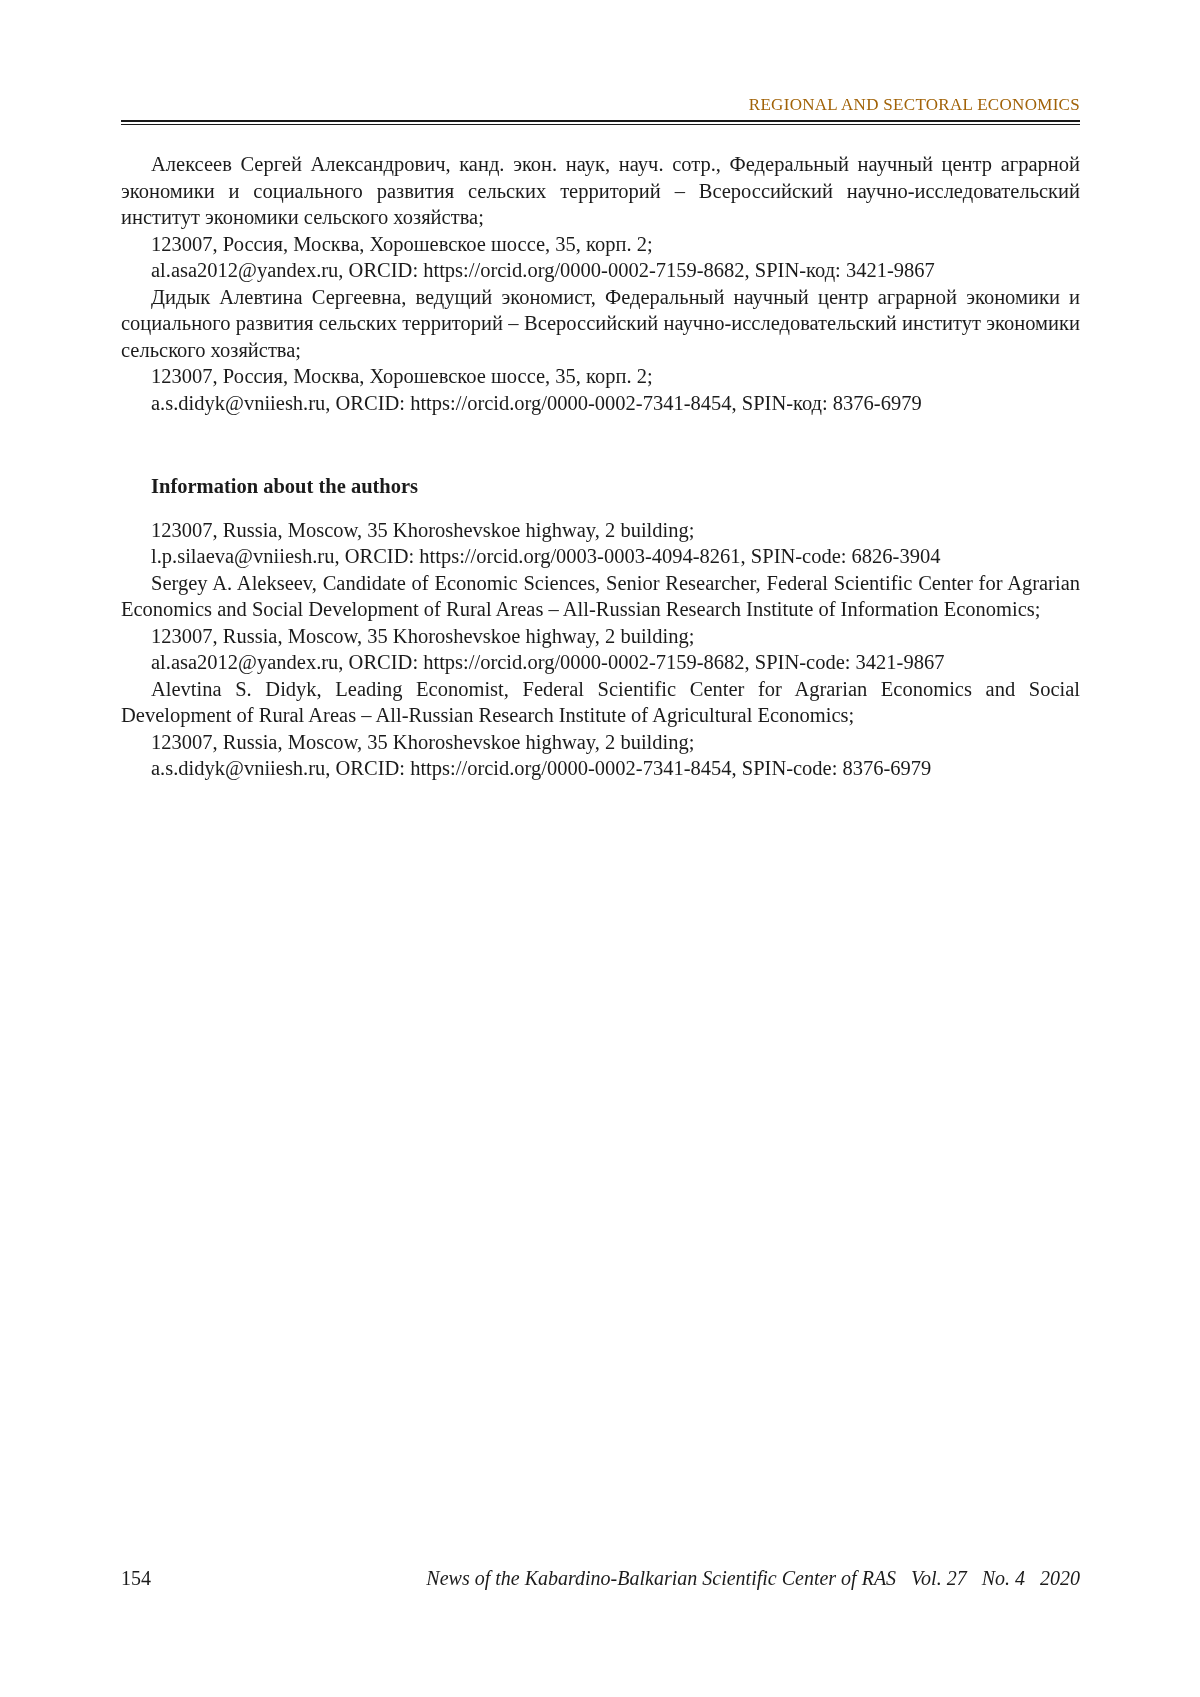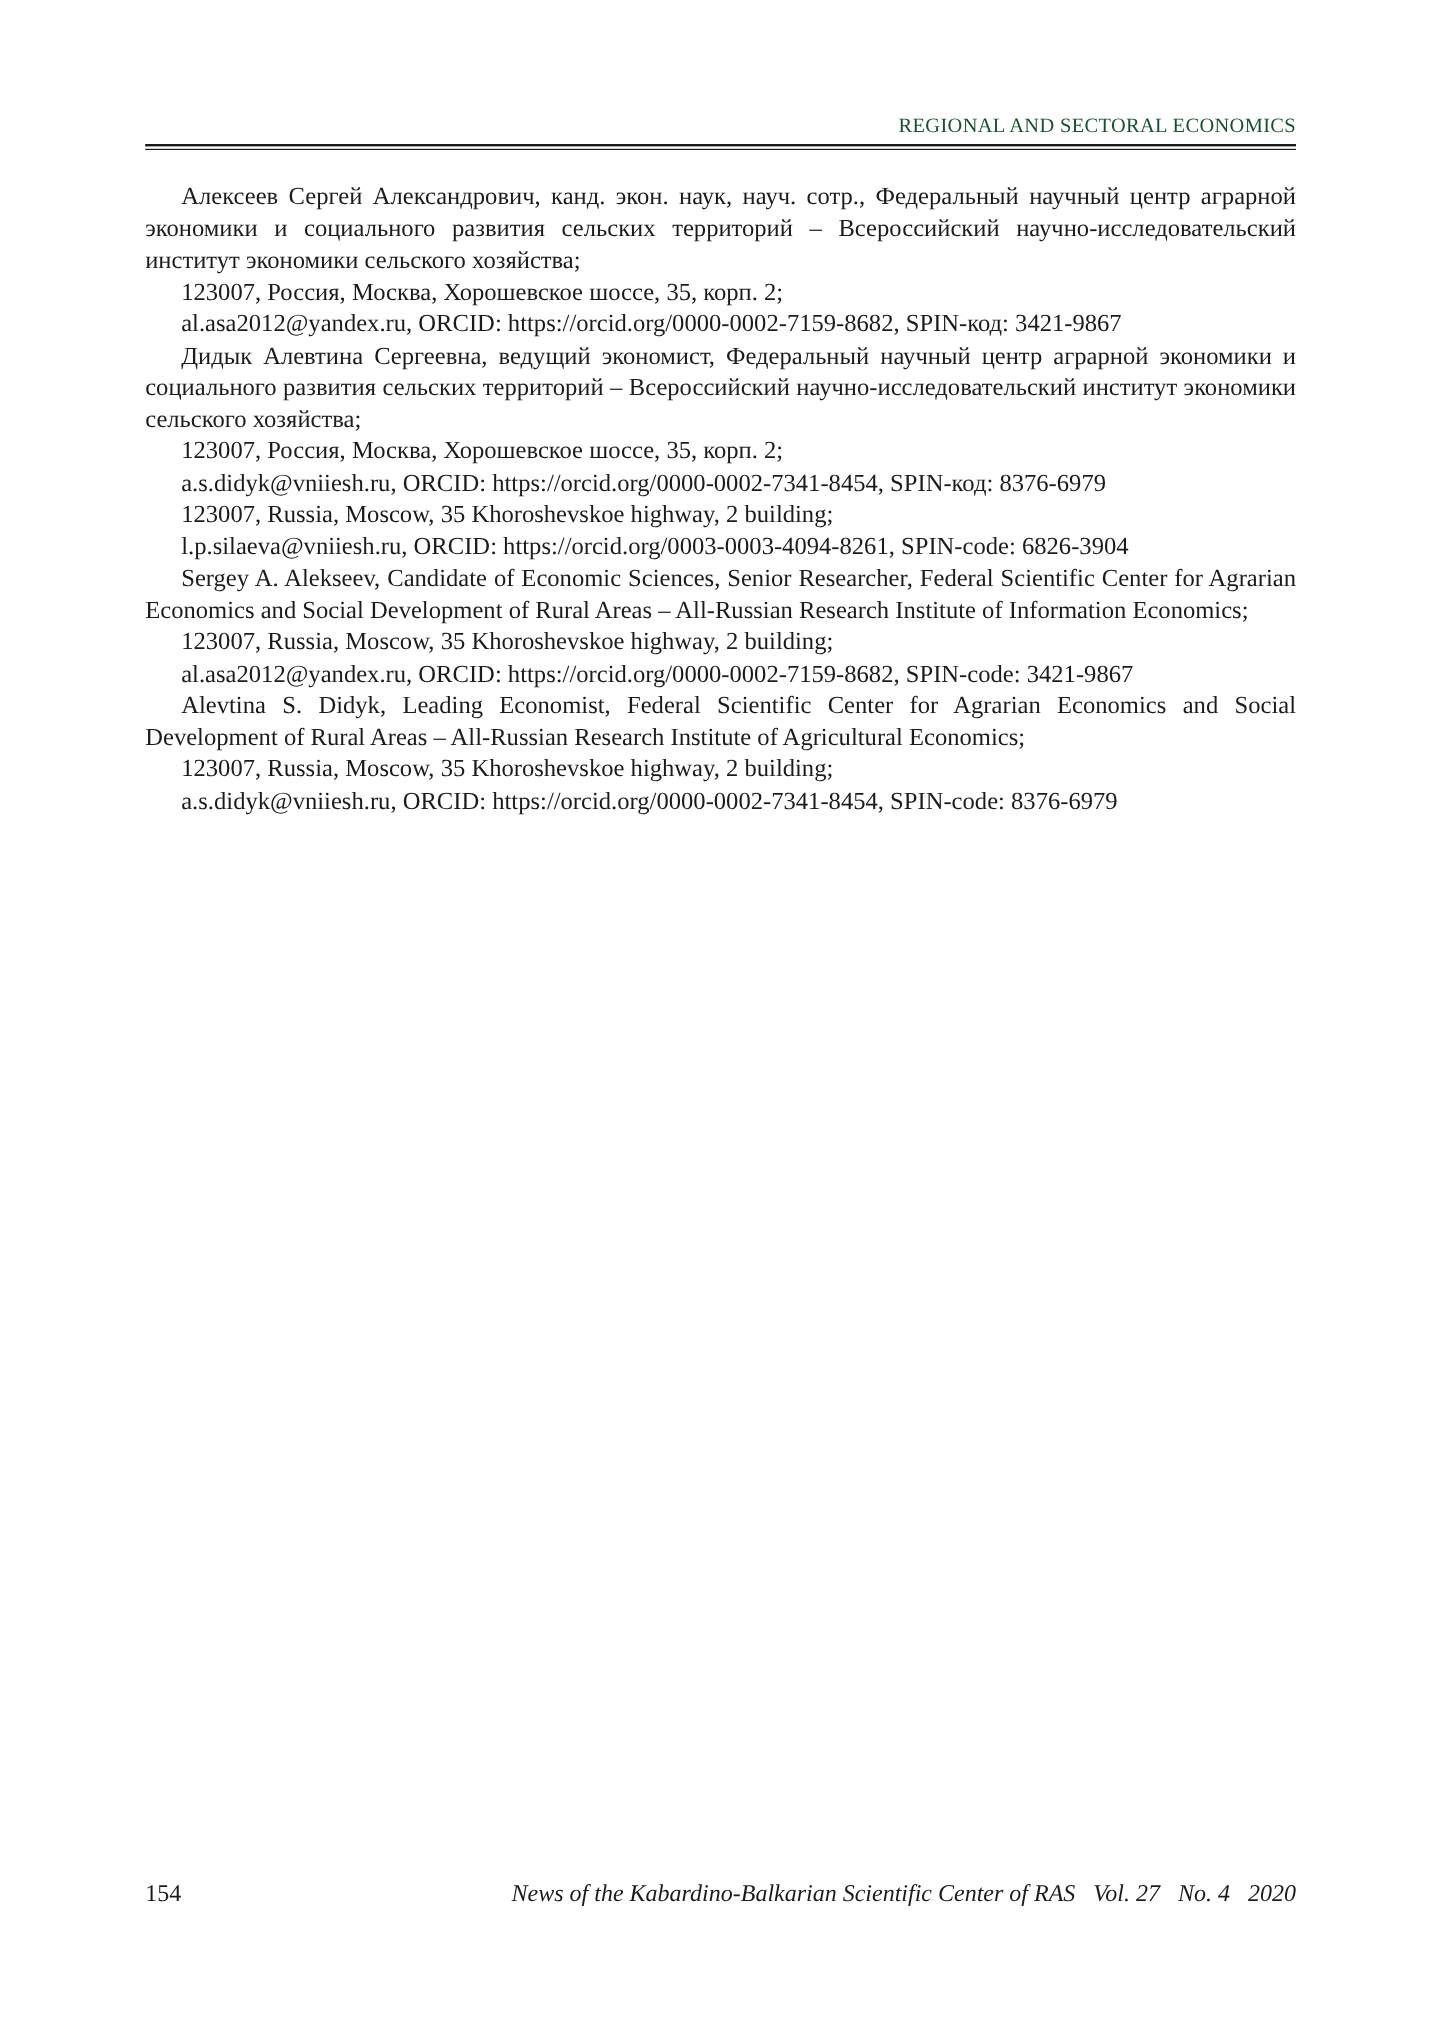--- a/index.html
+++ b/index.html
@@ -17,21 +17,21 @@
     left: 121px;
     top: 0;
     width: 959px;
   }
   .running-title {
     margin-top: 95px;
     text-align: right;
     font-size: 17px;
     letter-spacing: 0.3px;
     line-height: 20px;
-    color: #14532d;
+    color: #a16207;
   }
   .header-rule {
     margin-top: 5px;
     height: 2px;
     border-top: 2.5px solid #1a1a1a;
     border-bottom: 1.5px solid #1a1a1a;
   }
   .body-text {
     margin-top: 26px;
     font-size: 20.5px;
@@ -81,20 +81,21 @@
     <section class="body-text">
       <p><b>Алексеев Сергей Александрович</b><span>, канд. экон. наук, науч. сотр., Федеральный научный центр аграрной экономики и социального развития сельских территорий – Всероссийский научно-исследовательский институт экономики сельского хозяйства;</span></p>
       <p>123007, Россия, Москва, Хорошевское шоссе, 35, корп. 2;</p>
       <p>al.asa2012@yandex.ru, ORCID: https://orcid.org/0000-0002-7159-8682, SPIN-код: 3421-9867</p>
 
       <p><b>Дидык Алевтина Сергеевна</b><span>, ведущий экономист, Федеральный научный центр аграрной экономики и социального развития сельских территорий – Всероссийский научно-исследовательский институт экономики сельского хозяйства;</span></p>
       <p>123007, Россия, Москва, Хорошевское шоссе, 35, корп. 2;</p>
       <p>a.s.didyk@vniiesh.ru, ORCID: https://orcid.org/0000-0002-7341-8454, SPIN-код: 8376-6979</p>
     </section>
 
+    <h2 class="section-heading">Information about the authors</h2>
 
     <section class="body-text" style="margin-top:0;">
       <p>123007, Russia, Moscow, 35 Khoroshevskoe highway, 2 building;</p>
       <p>l.p.silaeva@vniiesh.ru, ORCID: https://orcid.org/0003-0003-4094-8261, SPIN-code: 6826-3904</p>
 
       <p><b>Sergey A. Alekseev</b><span>, Candidate of Economic Sciences, Senior Researcher, Federal Scientific Center for Agrarian Economics and Social Development of Rural Areas – All-Russian Research Institute of Information Economics;</span></p>
       <p>123007, Russia, Moscow, 35 Khoroshevskoe highway, 2 building;</p>
       <p>al.asa2012@yandex.ru, ORCID: https://orcid.org/0000-0002-7159-8682, SPIN-code: 3421-9867</p>
 
       <p><b>Alevtina S. Didyk</b><span>, Leading Economist, Federal Scientific Center for Agrarian Economics and Social Development of Rural Areas – All-Russian Research Institute of Agricultural Economics;</span></p>

